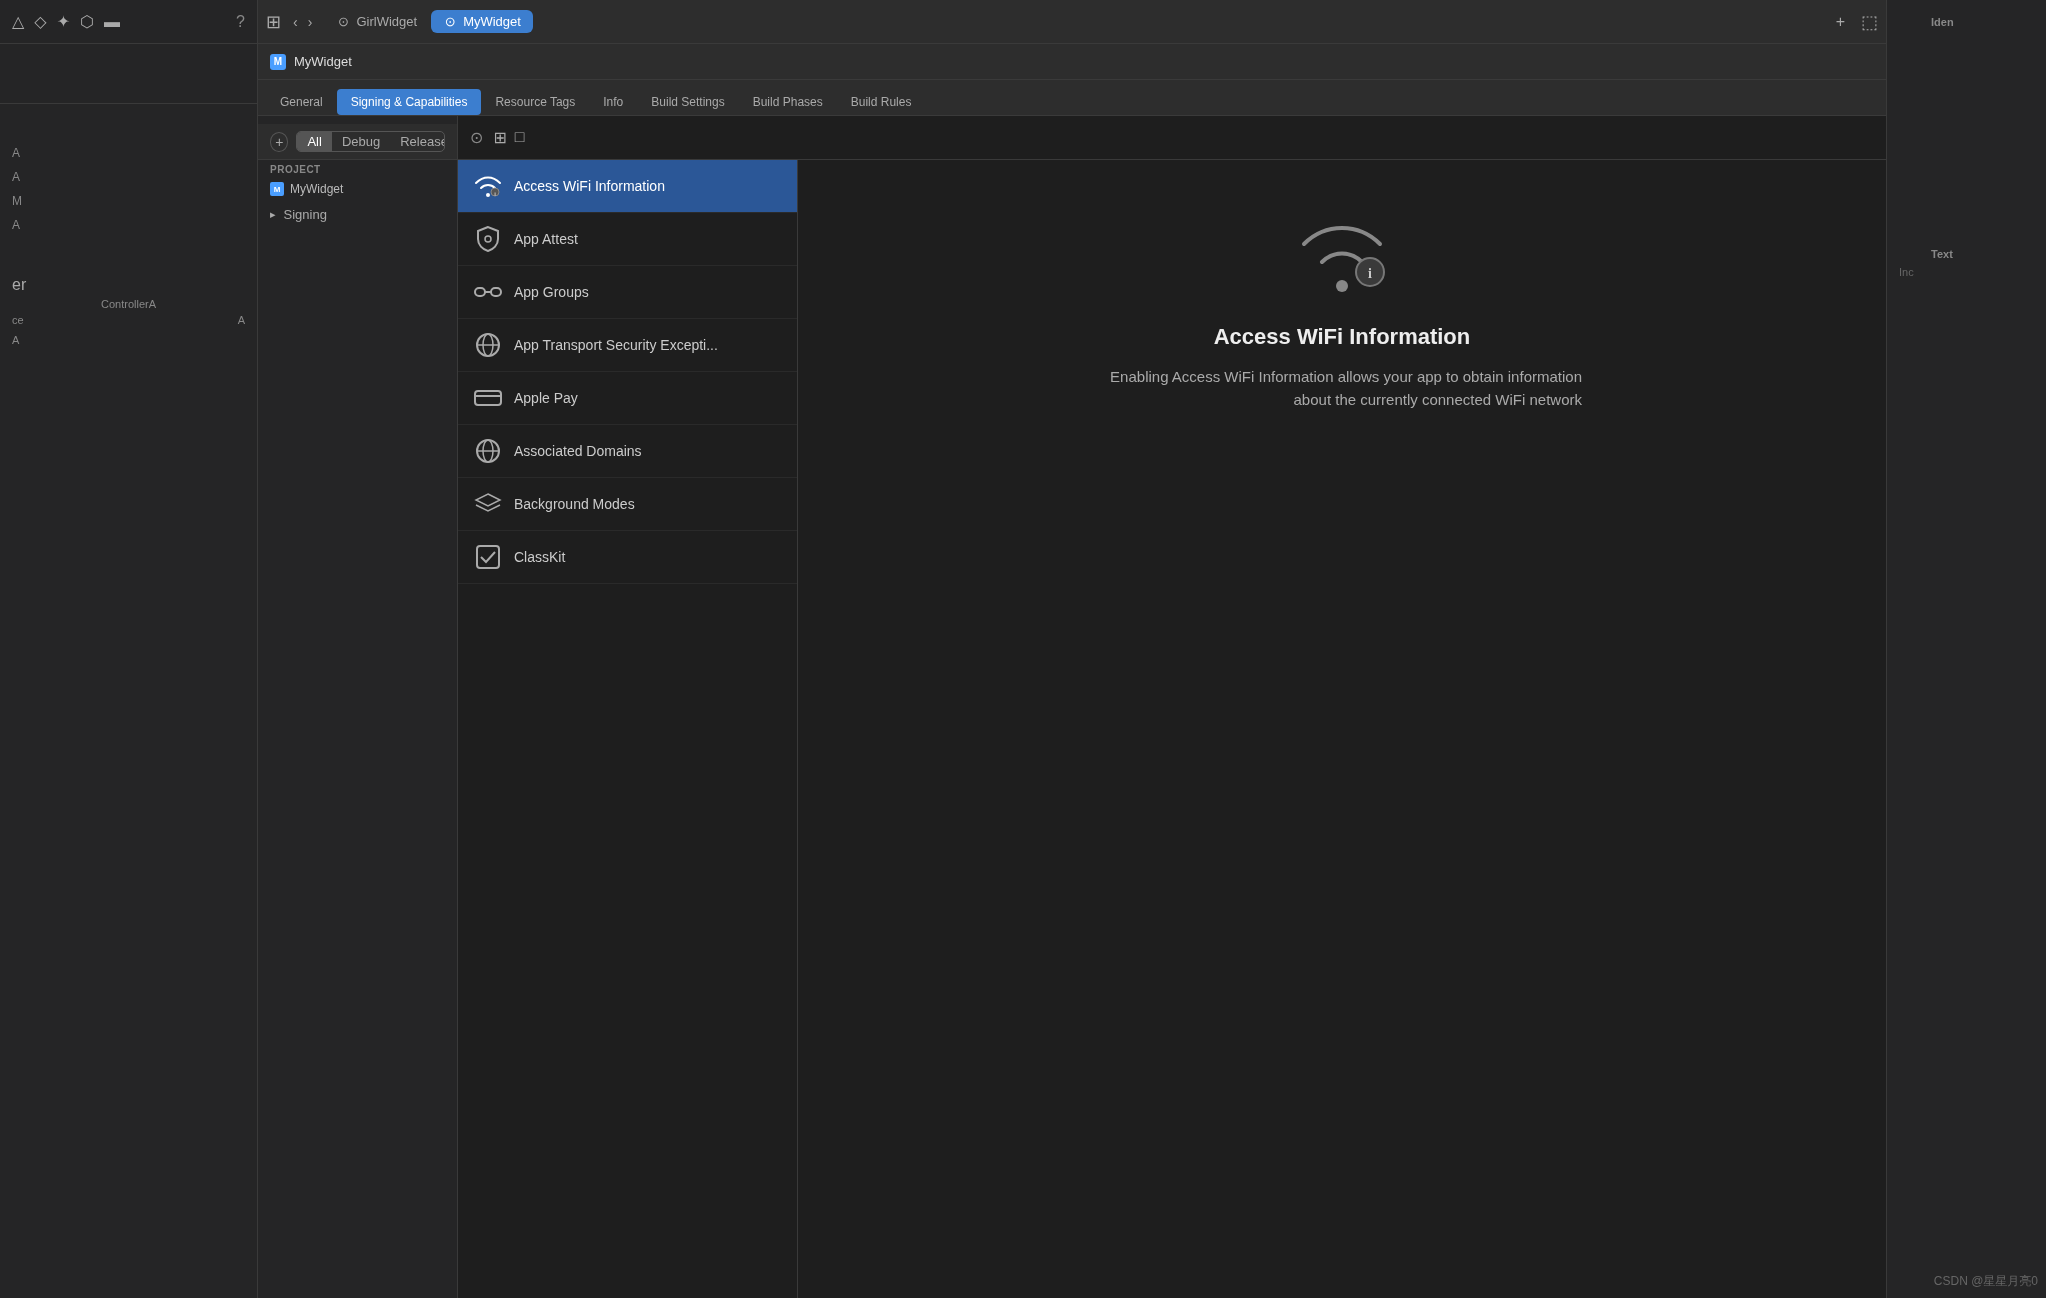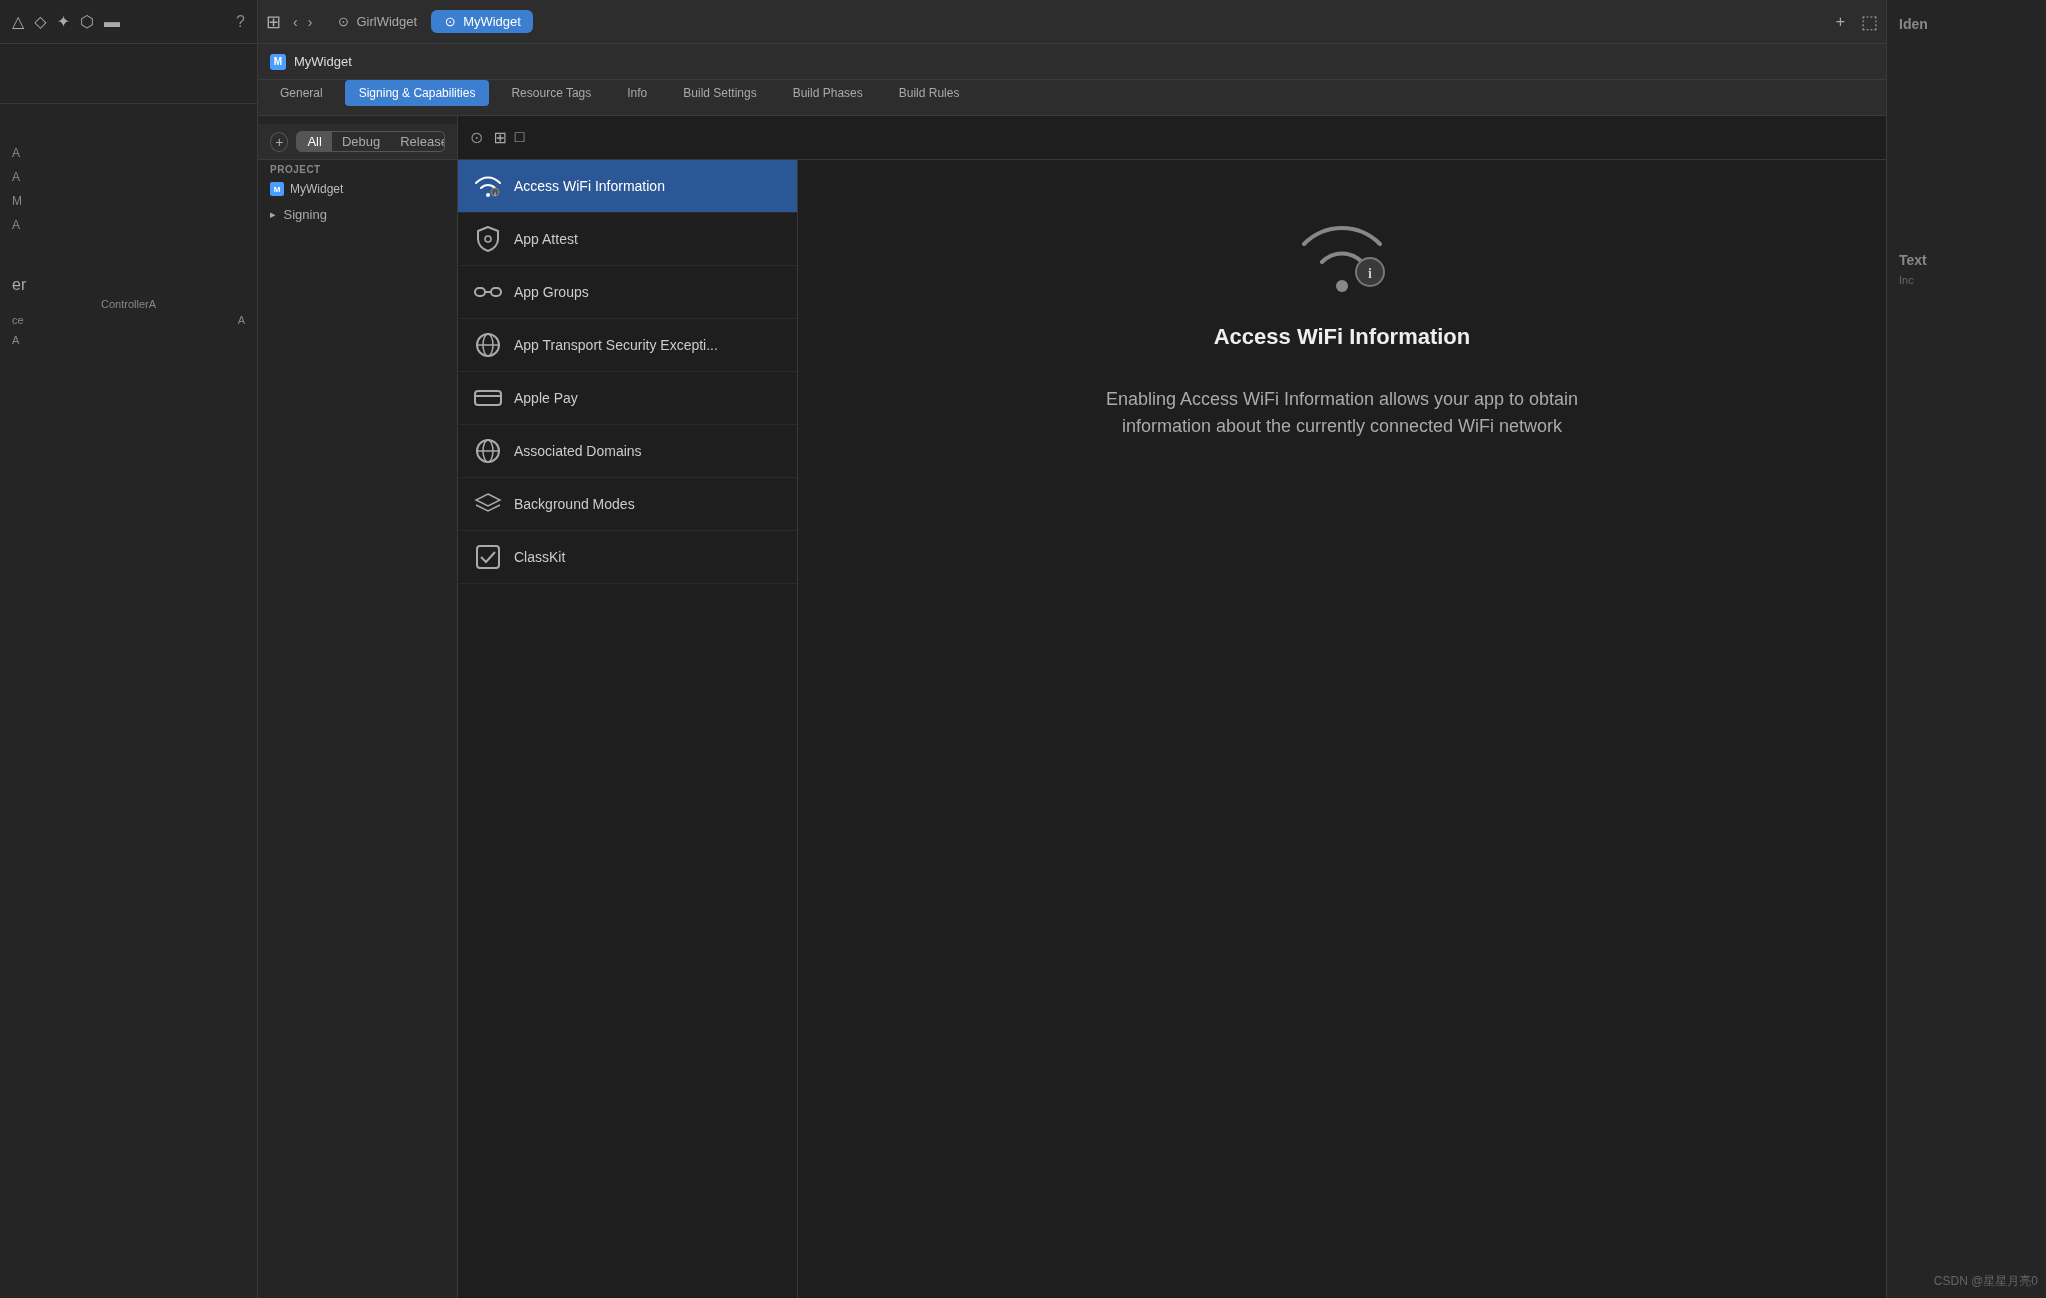--- a/index.html
+++ b/index.html
@@ -136,23 +136,23 @@
       font-size: 10px;
       color: white;
       font-weight: bold;
     }
 
     
     .editor-tabs {
       height: 36px;
       background: #2d2d2d;
       display: flex;
-      align-items: flex-start;
+      align-items: flex-end;
       padding: 0 8px;
-      gap: 8px;
+      gap: 0;
       border-bottom: 1px solid #3a3a3a;
     }
 
     .editor-tab {
       padding: 6px 14px;
       font-size: 12px;
       color: #aaa;
       cursor: pointer;
       border-radius: 4px;
     }
@@ -344,46 +344,46 @@
 
     .detail-title {
       font-size: 22px;
       font-weight: 700;
       color: #eee;
       margin-bottom: 16px;
       text-align: center;
     }
 
     .detail-description {
-      font-size: 18px;
-      color: #aaa;
-      text-align: center;
+      font-size: 15px;
+      color: #aaa;
+      text-align: right;
       max-width: 480px;
       line-height: 1.5;
-      margin-top: 20px;
     }
 
     
     .right-panel {
       width: 160px;
       background: #252526;
       border-left: 1px solid #3a3a3a;
       flex-shrink: 0;
       padding: 8px 0;
     }
 
     .right-panel-section {
       padding: 8px 12px;
     }
 
     .right-panel-label {
-      font-size: 14px;
+      font-size: 11px;
       font-weight: 600;
       color: #888;
       margin-bottom: 4px;
+      margin-left: 32px;
     }
 
     
     .capabilities-list::-webkit-scrollbar {
       width: 6px;
     }
     .capabilities-list::-webkit-scrollbar-track {
       background: #1e1e1e;
     }
     .capabilities-list::-webkit-scrollbar-thumb {

